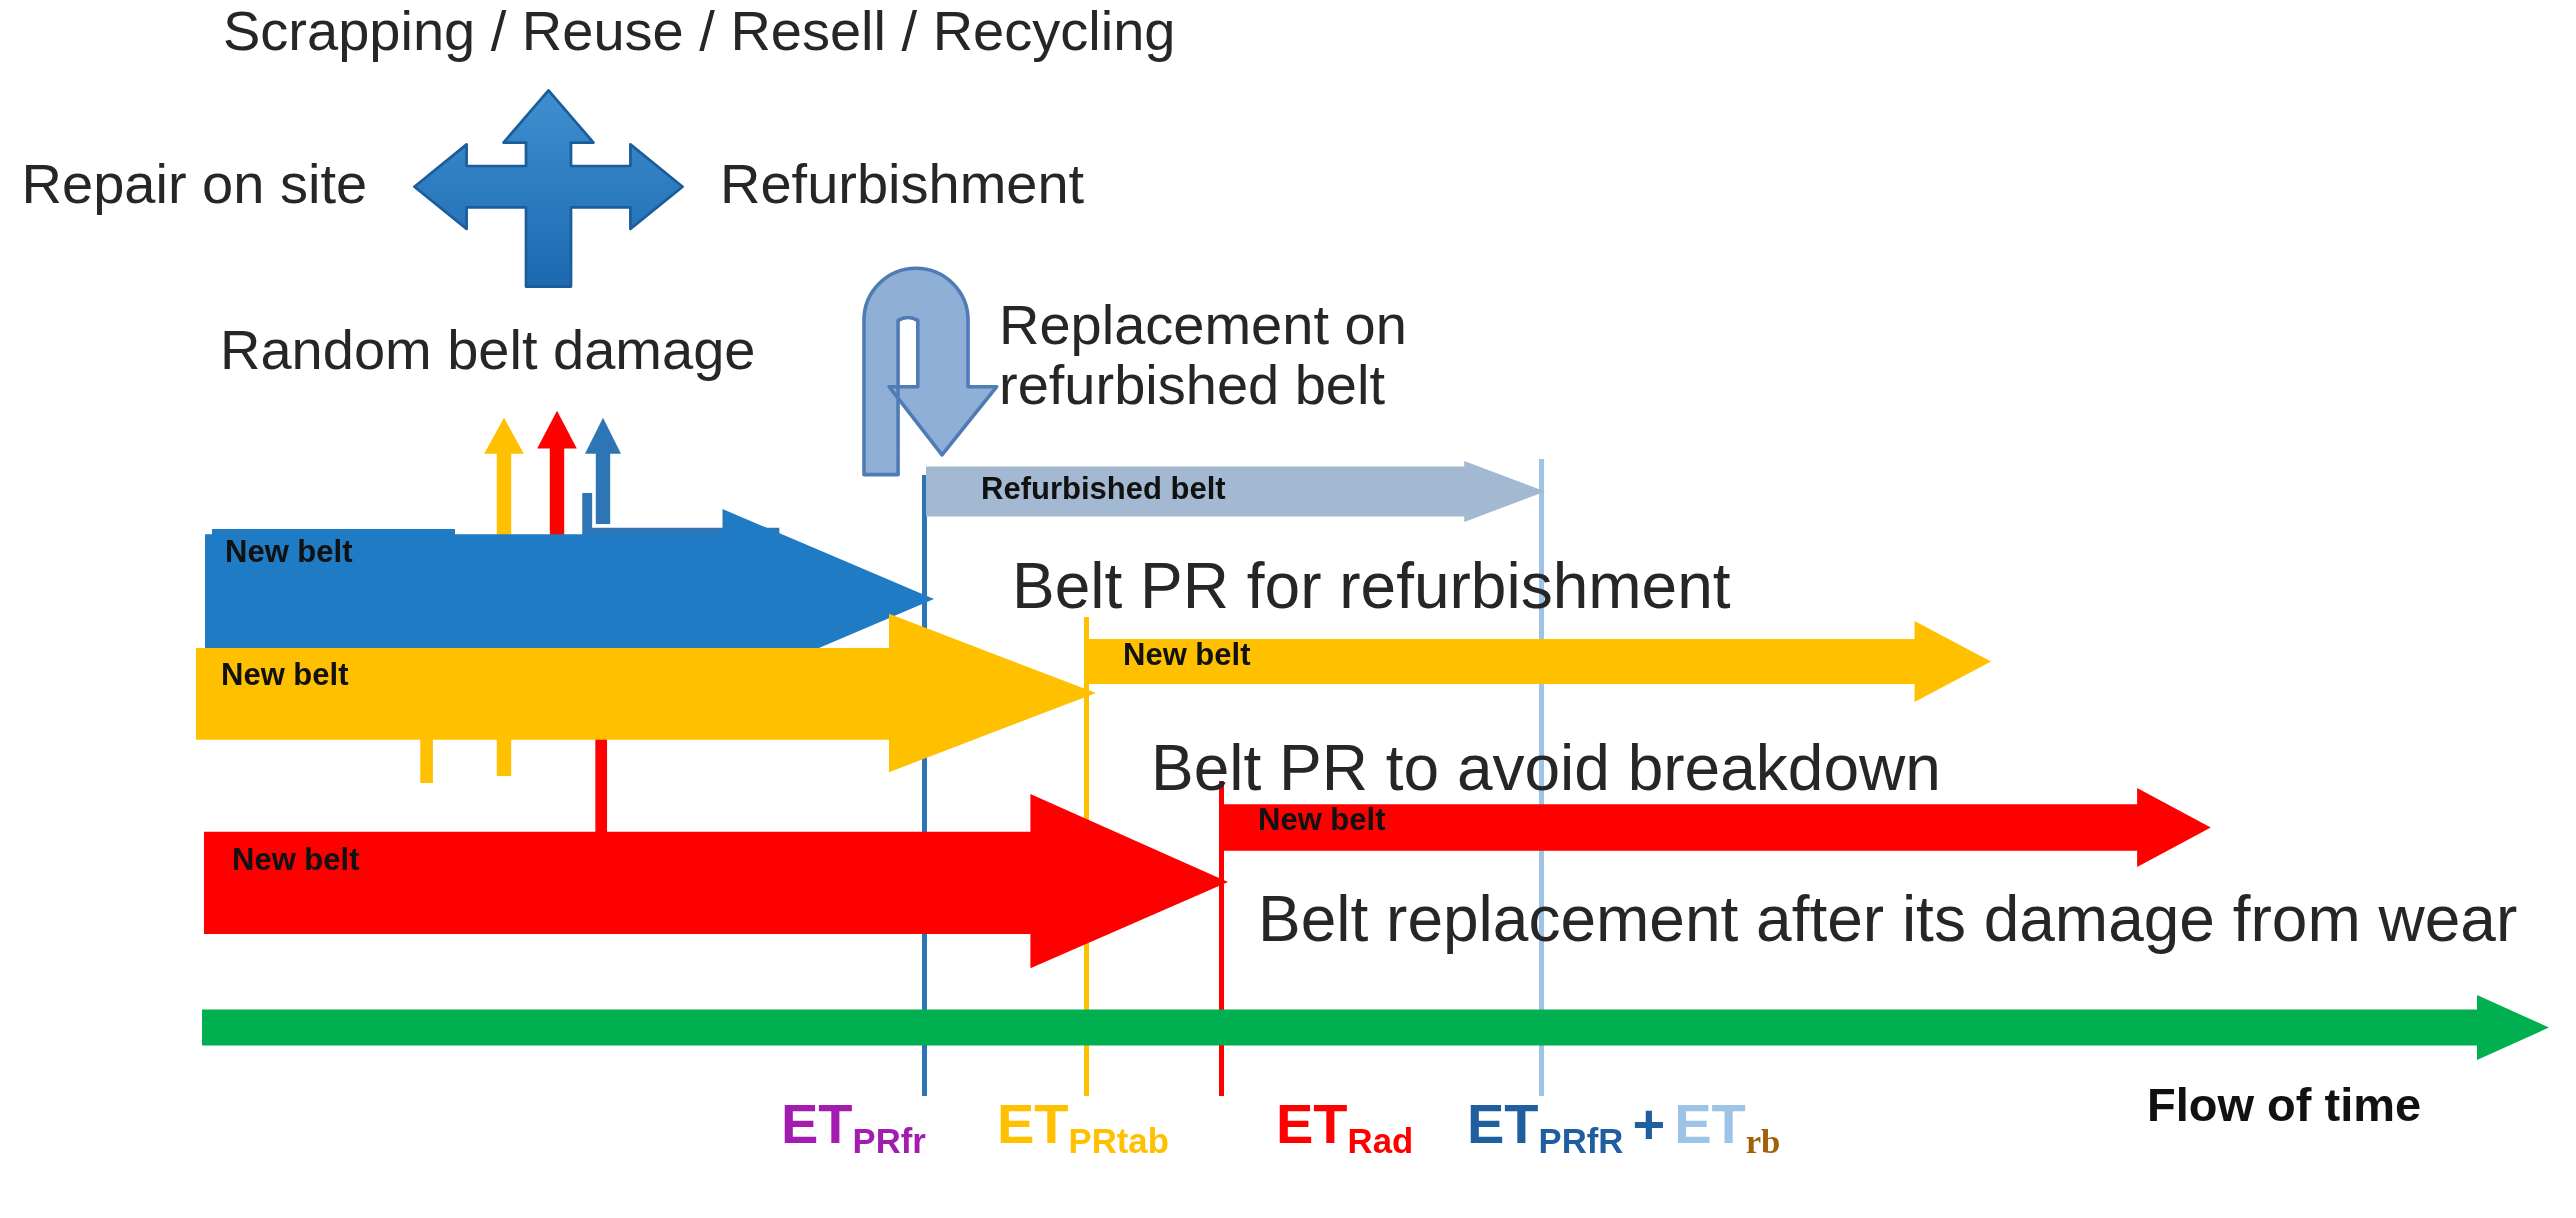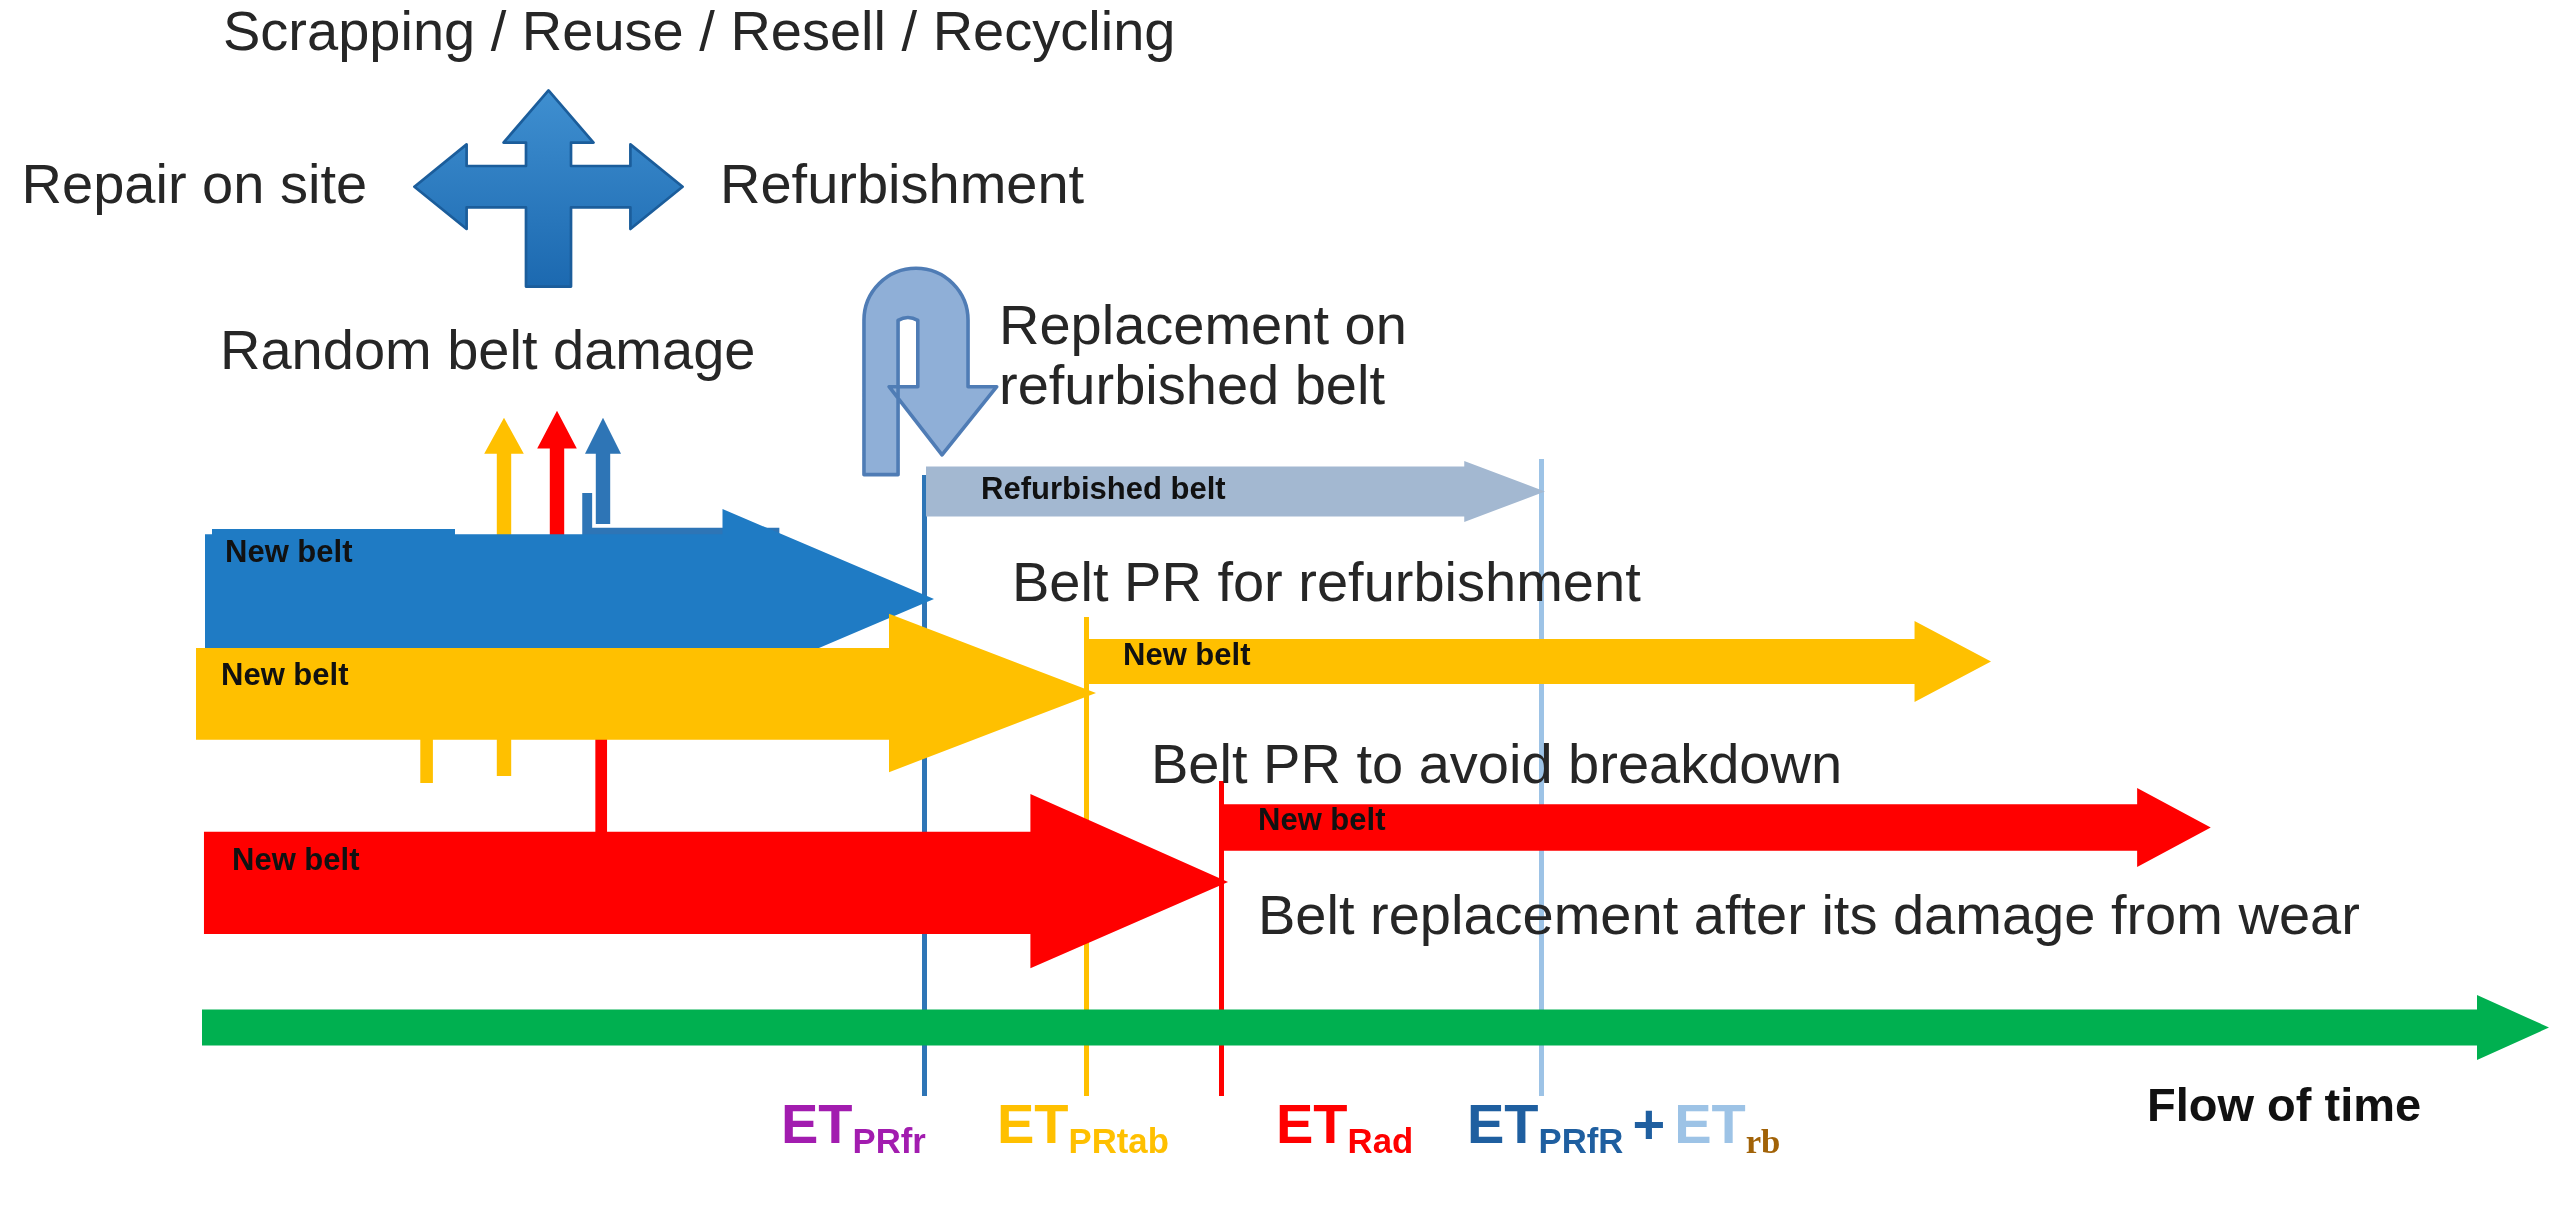--- a/index.html
+++ b/index.html
@@ -1,21 +1,21 @@
 <!DOCTYPE html>
 <html style="font-size:14.4px"><head>
 <meta charset="utf-8">
 <style>
   html,body{margin:0;padding:0;background:#ffffff;}
   body{width:2576px;height:1218px;overflow:hidden;font-family:"Liberation Sans",sans-serif;}
   #stage{position:relative;width:2576px;height:1218px;background:#fff;}
   .abs{position:absolute;}
   .txt{color:#262626;white-space:nowrap;}
   .hdr{font-size:56px;}
-  .body-lbl{font-size:56px;}
+  .body-lbl{font-size:64px;}
   .belt-tag{font-size:31px;font-weight:bold;color:#111;line-height:1;}
   .flow-lbl{font-size:47px;font-weight:bold;color:#111;margin-top:6px;}
   .et{font-size:56px;font-weight:bold;line-height:1;white-space:nowrap;}
   .et sub{font-size:0.62em;font-weight:bold;vertical-align:-0.28em;}
   svg{display:block;overflow:visible;}
 </style>
 </head>
 <body>
 
 <div id="stage">

